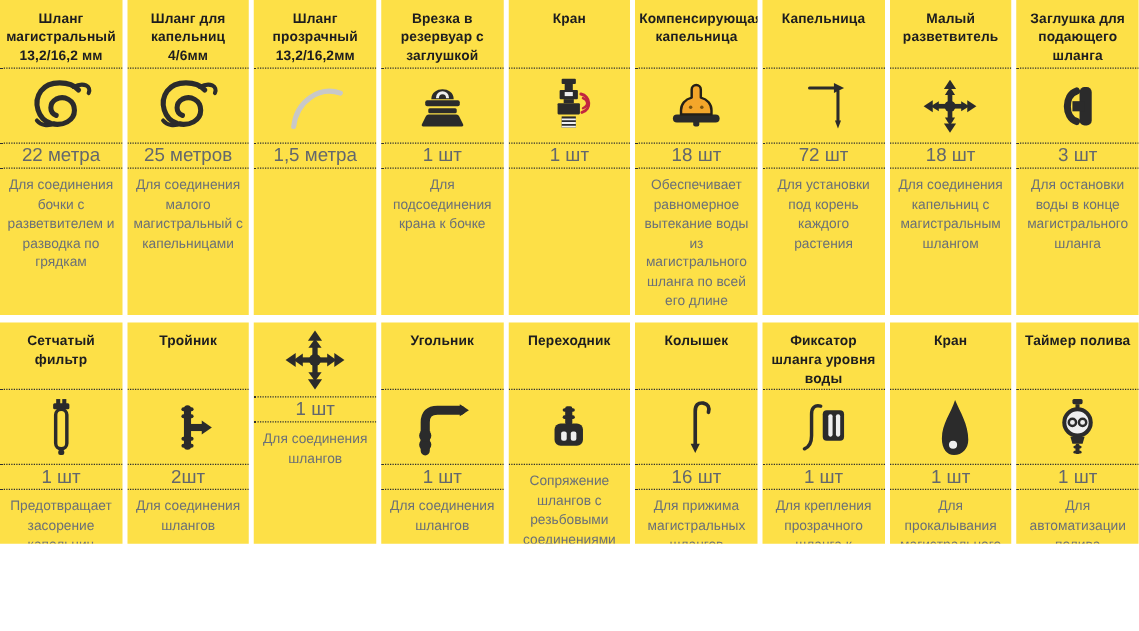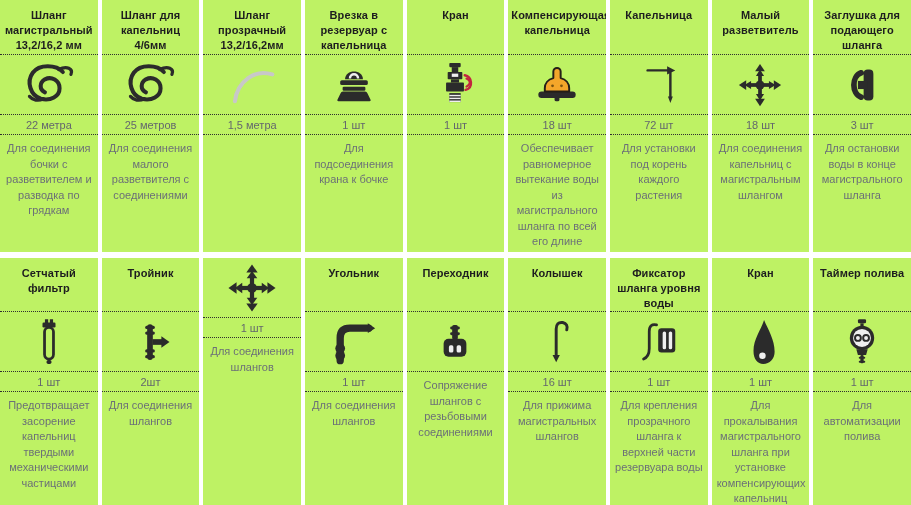--- a/index.html
+++ b/index.html
@@ -1,29 +1,29 @@
 <!DOCTYPE html>
 <html><head>
 <meta charset="utf-8">
 <style>
   html,body{margin:0;padding:0;background:#ffffff;}
   body{font-family:"Liberation Sans",sans-serif;}
   .wrap{width:911px;height:505px;display:flex;flex-direction:column;gap:6px;box-sizing:border-box;background:#ffffff;}
   .row{display:grid;grid-template-columns:repeat(9,1fr);gap:0 4px;height:252px;}
-  .row:last-child{height:247px;}
-  .card{background:#bef264;display:flex;flex-direction:column;overflow:hidden;}
+  .row:last-child{height:177px;}
+  .card{background:#fde047;display:flex;flex-direction:column;overflow:hidden;}
   .card-title{height:55px;box-sizing:border-box;padding:8px 3px 2px;text-align:center;
     font-size:11px;line-height:15px;font-weight:700;color:#1d1d1f;letter-spacing:.1px;
     border-bottom:1.5px dotted #2e2e2e;}
   .row:last-child .card-title{height:54px;}
   .card-icon{height:60px;box-sizing:border-box;display:flex;align-items:center;justify-content:center;
     border-bottom:1.5px dotted #2e2e2e;}
   .card-icon svg{height:52px;width:64px;display:block;}
   .card-qty{height:20px;box-sizing:border-box;display:flex;align-items:center;justify-content:center;
-    font-size:11px;color:#63676d;border-bottom:1.5px dotted #2e2e2e;}
+    font-size:15px;color:#63676d;border-bottom:1.5px dotted #2e2e2e;}
   .card-desc{flex:1;box-sizing:border-box;padding:6px 5px 3px;text-align:center;
     font-size:11px;line-height:15.5px;color:#6b7077;overflow:hidden;}
 </style>
 </head>
 <body>
 
 <div class="wrap">
     <div class="row">
   <div class="card">
     <div class="card-title">Шланг магистральный 13,2/16,2 мм</div>
@@ -45,35 +45,35 @@
     <div class="card-icon">
       <svg viewBox="0 0 64 64" xmlns="http://www.w3.org/2000/svg">
             <g fill="none" stroke="#2b2b2b" stroke-linecap="round">
               <path d="M44 13 C54 8 62 12 59 19" stroke-width="4"></path>
               <path d="M49 16 C41 7 20 6 12 17 C4 28 9 45 22 49 C34 52 45 46 45 36 C45 26 35 21 27 25 C20 29 20 38 27 41" stroke-width="5"></path>
               <path d="M8 46 C12 51 19 52 25 49" stroke-width="4"></path>
             </g>
           </svg>
     </div>
     <div class="card-qty">25 метров</div>
-    <div class="card-desc">Для соединения малого разветвителя с соединениями</div>
+    <div class="card-desc">Для соединения малого магистральный с капельницами</div>
   </div>
 
   <div class="card">
     <div class="card-title">Шланг прозрачный 13,2/16,2мм</div>
     <div class="card-icon">
       <svg viewBox="0 0 64 64" xmlns="http://www.w3.org/2000/svg">
             <path d="M11 52 C14 27 36 12 57 19" fill="none" stroke="#c8c8c8" stroke-width="5" stroke-linecap="round"></path>
           </svg>
     </div>
     <div class="card-qty">1,5 метра</div>
   </div>
 
   <div class="card">
-    <div class="card-title">Врезка в резервуар с капельница</div>
+    <div class="card-title">Врезка в резервуар с заглушкой</div>
     <div class="card-icon">
       <svg viewBox="0 0 64 64" xmlns="http://www.w3.org/2000/svg">
             <g fill="#2b2b2b">
               <path d="M21 25 C21 12 43 12 43 25 Z"></path>
               <rect x="15" y="26" width="34" height="6" rx="2"></rect>
               <rect x="18" y="34" width="28" height="5" rx="1.5"></rect>
               <path d="M13 52 Q11 52 11.6 50 L15.5 42 Q16.3 40 18.4 40 L45.6 40 Q47.7 40 48.5 42 L52.4 50 Q53 52 51 52 Z"></path>
             </g>
             <path d="M27 24 C27 17 37 17 37 24" fill="none" stroke="#efefef" stroke-width="3"></path>
           </svg>

